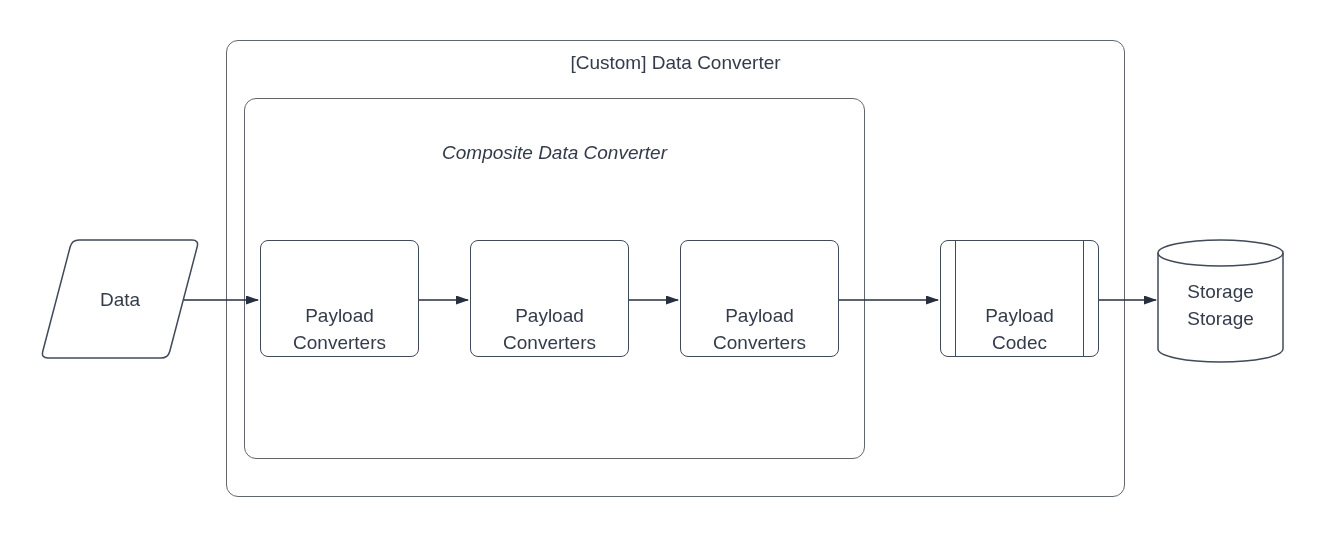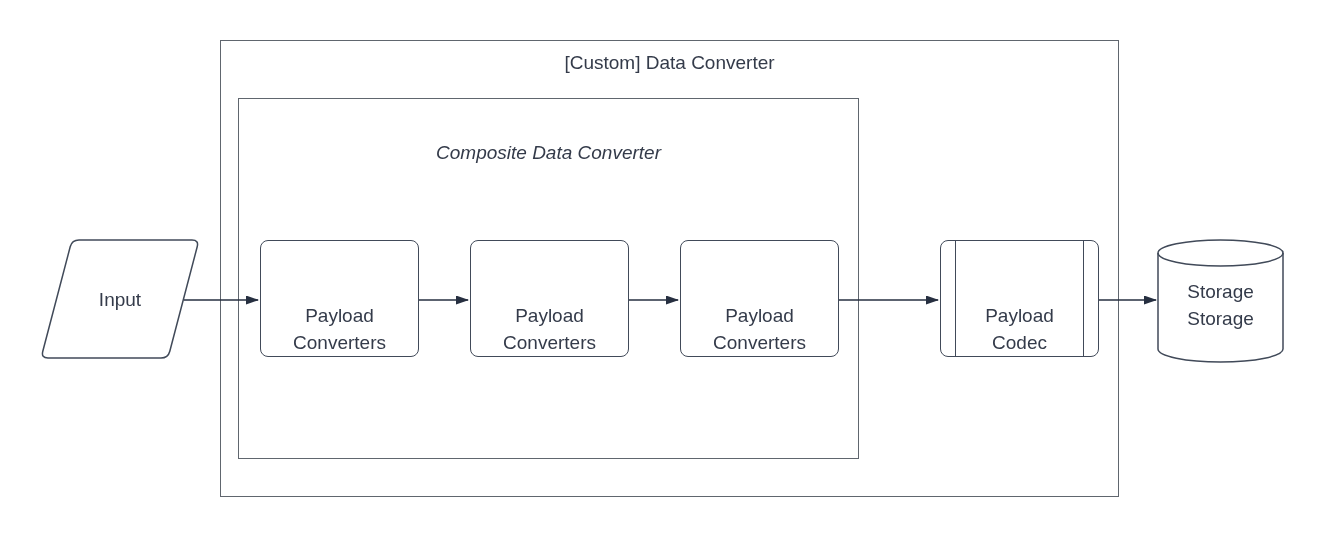--- a/index.html
+++ b/index.html
@@ -10,23 +10,24 @@
     font-family:"Liberation Sans", sans-serif;
     color:#343b4a;
     overflow:hidden;
   }
   .layer{position:absolute;left:0;top:0;width:1320px;height:540px;pointer-events:none;}
   .shapes-layer{z-index:0;}
   .edges-layer{z-index:5;}
   .container{
     position:absolute;
     border:1.5px solid #60666e;
-    border-radius:0;
+    border-radius:12px;
     background:transparent;
     z-index:1;
+    margin-left:6px;
   }
   .container.outer{left:220px;top:40px;width:897px;height:455px;}
   .container.inner{left:238px;top:98px;width:619px;height:359px;}
   .group-title{
     position:absolute;left:0;right:0;
     text-align:center;
     font-size:19px;line-height:27px;
     color:#343b4a;
     white-space:nowrap;
   }
@@ -91,21 +92,21 @@
   <div class="node" style="left:680px;">
     <div class="node-label">Payload Converters</div>
   </div>
 
   <div class="node codec" style="left:940px;">
     <div class="codec-bar left"></div>
     <div class="codec-bar right"></div>
     <div class="node-label">Payload Codec</div>
   </div>
 
-  <div class="shape-label input-label">Input</div>
+  <div class="shape-label input-label">Data</div>
   <div class="shape-label storage-label">Storage Storage</div>
 
   <svg class="layer edges-layer" viewBox="0 0 1320 540">
     <defs>
       <marker id="arrowhead" markerWidth="13" markerHeight="9" refX="12" refY="4.5" orient="auto" markerUnits="userSpaceOnUse">
         <path d="M0,0 L13,4.5 L0,9 Z" fill="#262f40"></path>
       </marker>
     </defs>
     <line class="edge" x1="184" y1="300" x2="258" y2="300" marker-end="url(#arrowhead)"></line>
     <line class="edge" x1="419" y1="300" x2="468" y2="300" marker-end="url(#arrowhead)"></line>

